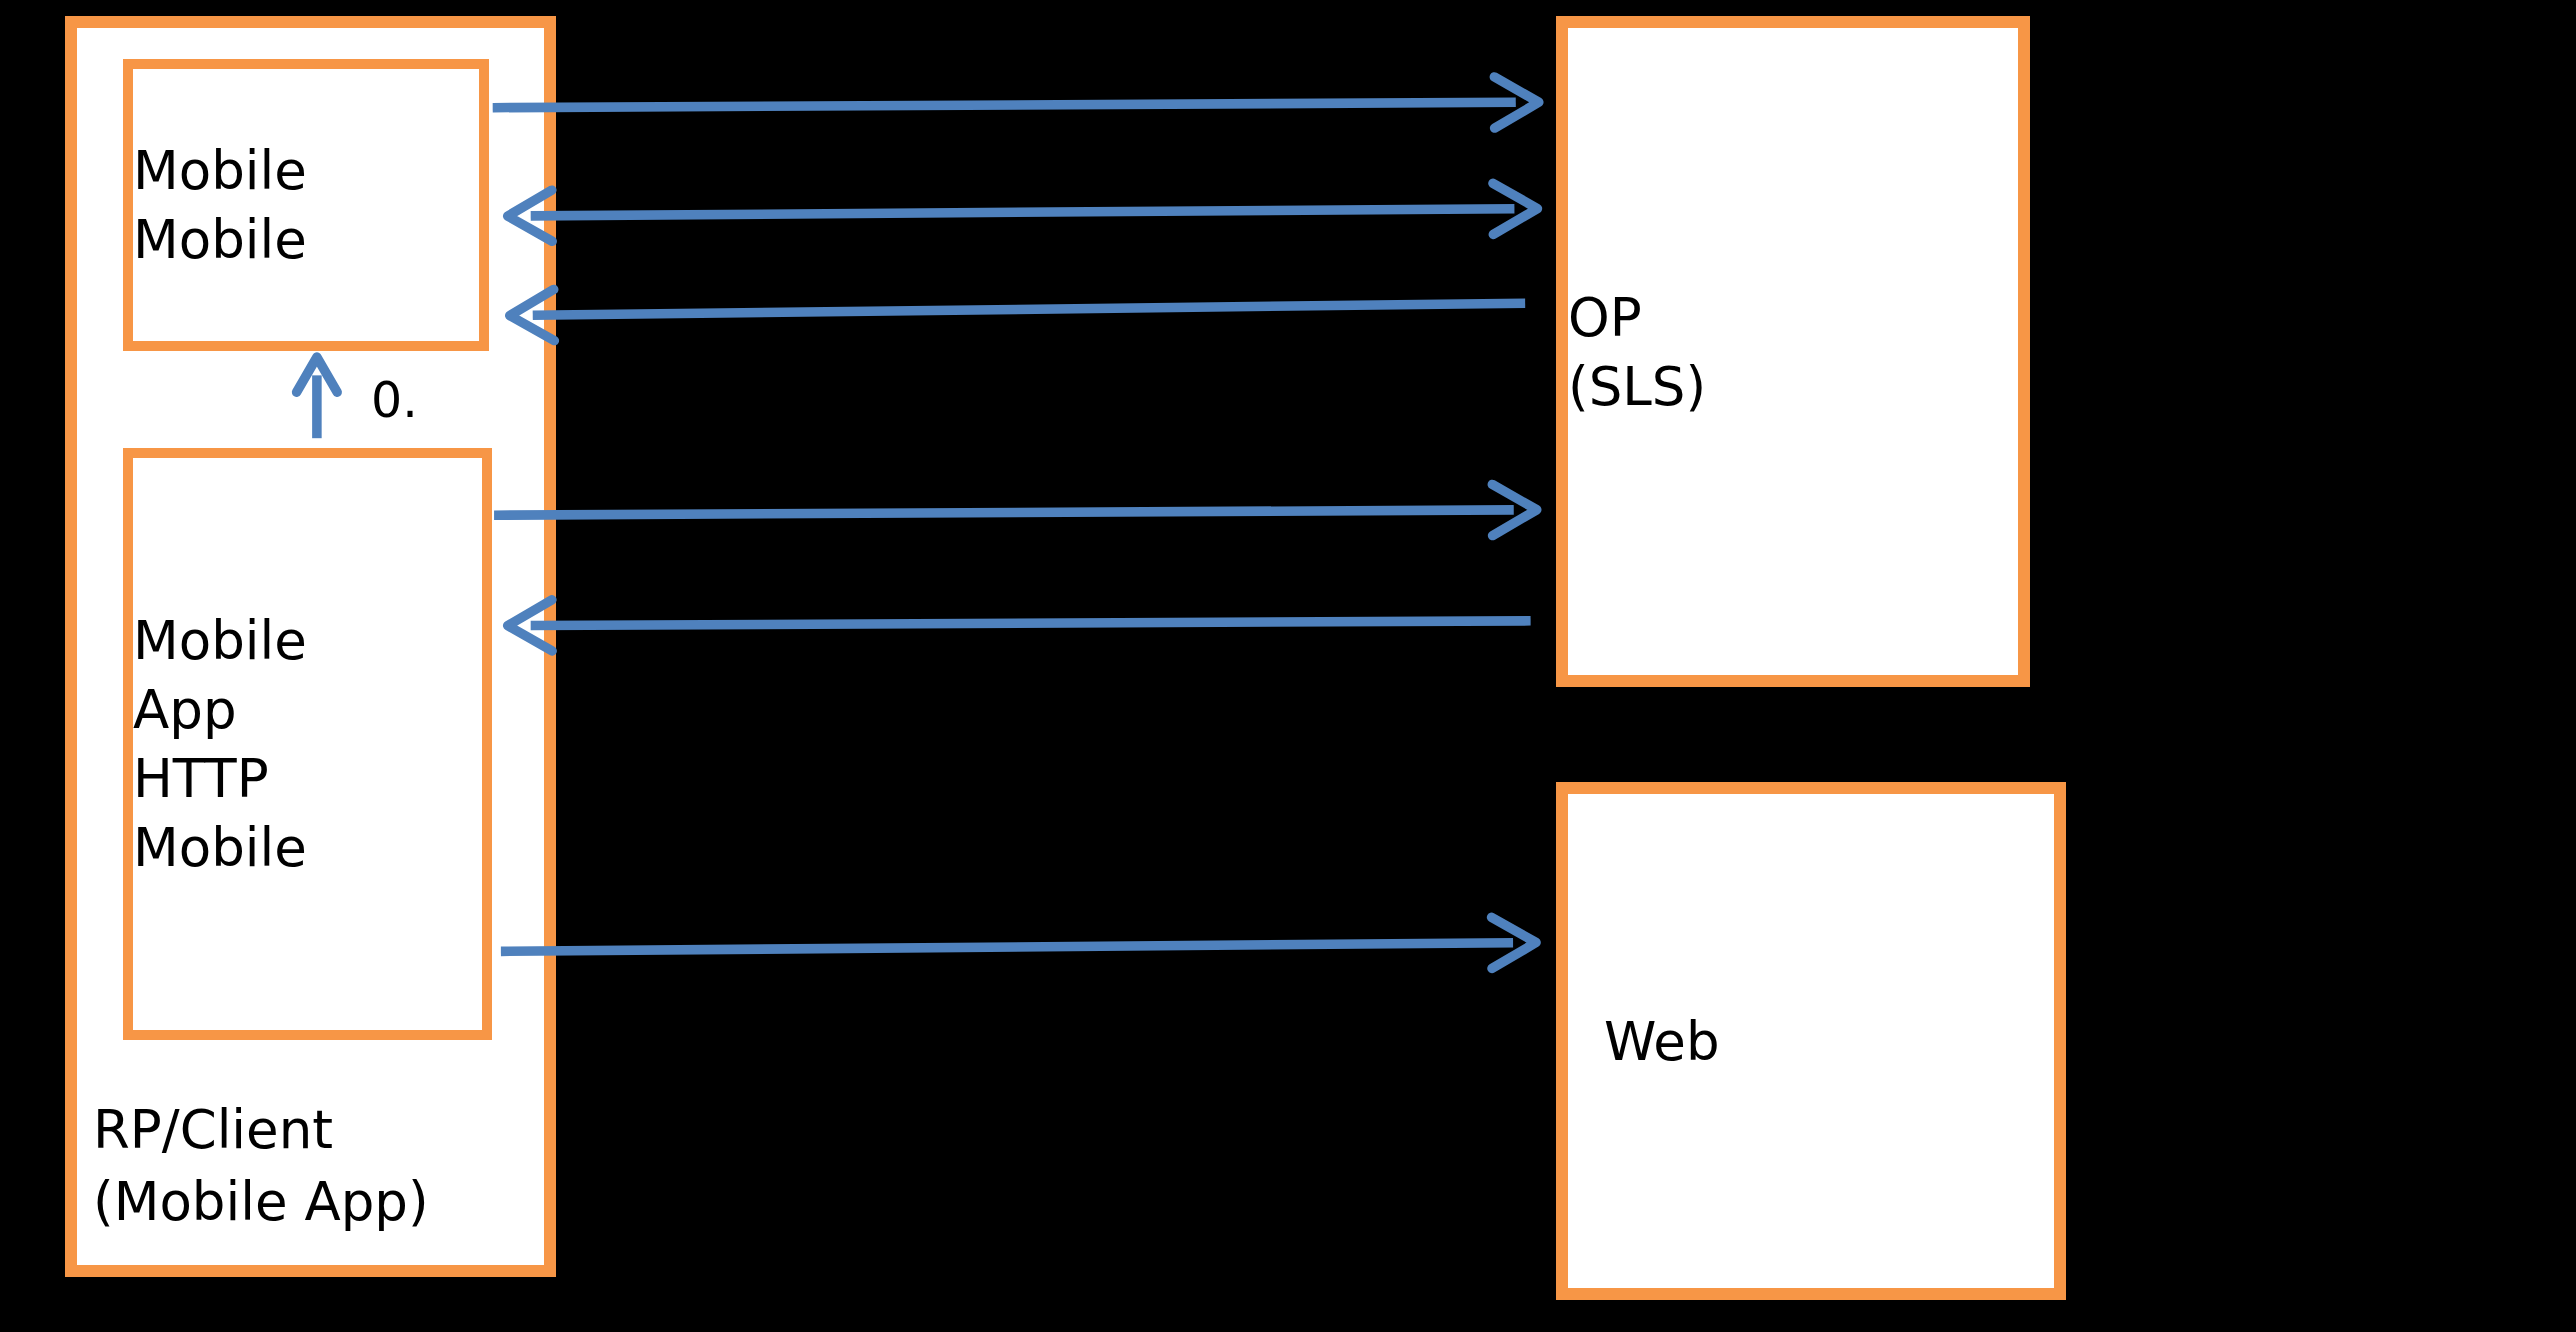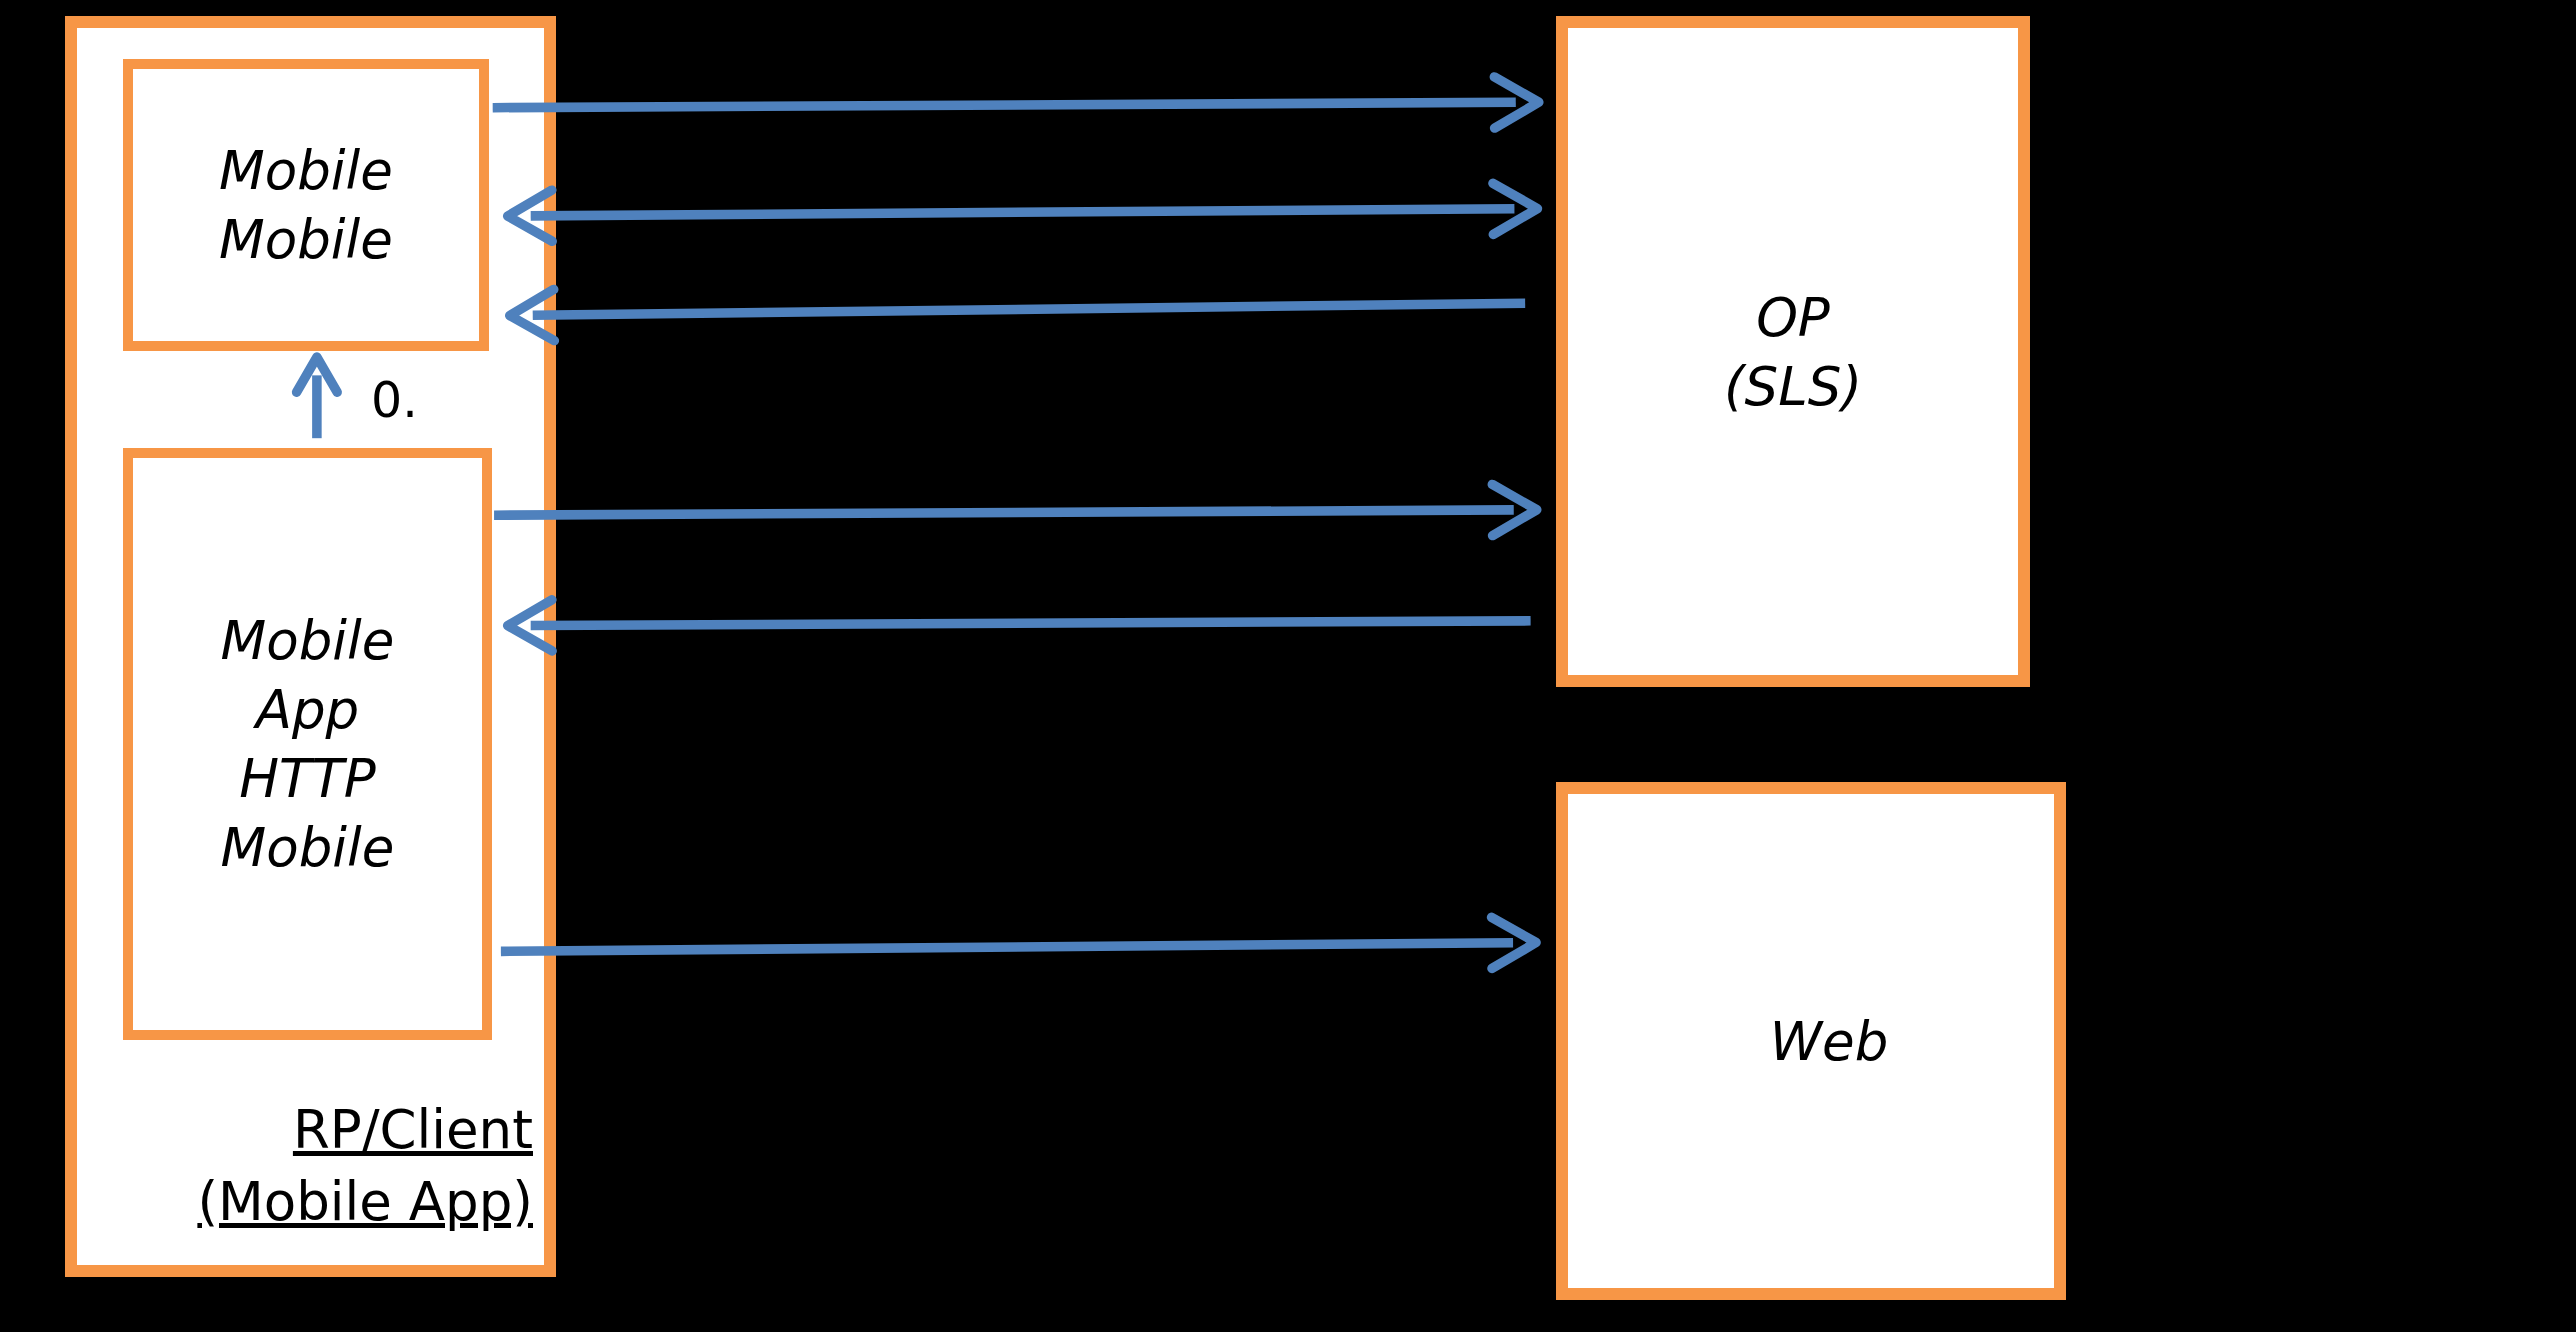--- a/index.html
+++ b/index.html
@@ -9,24 +9,23 @@
     background:#000;
     font-family:"DejaVu Sans", sans-serif;
     overflow:hidden;
   }
   .node{
     position:absolute;
     background:#fff;
     box-sizing:border-box;
     display:flex;
     flex-direction:column;
-    align-items:center;
+    align-items:flex-start;
     justify-content:center;
     text-align:center;
-    font-style:italic;
   }
   .node .line{
     font-size:53px;
     line-height:69px;
     color:#000;
     white-space:nowrap;
   }
   
   #rp-container{
     left:65px;top:16.4px;width:491px;height:1261px;
@@ -45,23 +44,22 @@
     left:1556px;top:16.4px;width:474px;height:671px;
     border:12.3px solid #F79646;
   }
   #webapp-box{
     left:1556px;top:782px;width:510px;height:518px;
     border:12.3px solid #F79646;
     padding-left:36px;
   }
   #rp-label{
     position:absolute;
-    left:66px;top:1094px;width:467px;
-    text-align:right;
-    text-decoration:underline;
+    left:93px;top:1094px;width:467px;
+    text-align:left;
   }
   #rp-label .line{
     font-size:53px;line-height:72px;color:#000;white-space:nowrap;
   }
   #step0-label{
     position:absolute;
     left:371px;top:376px;
     font-size:49px;line-height:49px;color:#000;
   }
   #arrow-layer{

